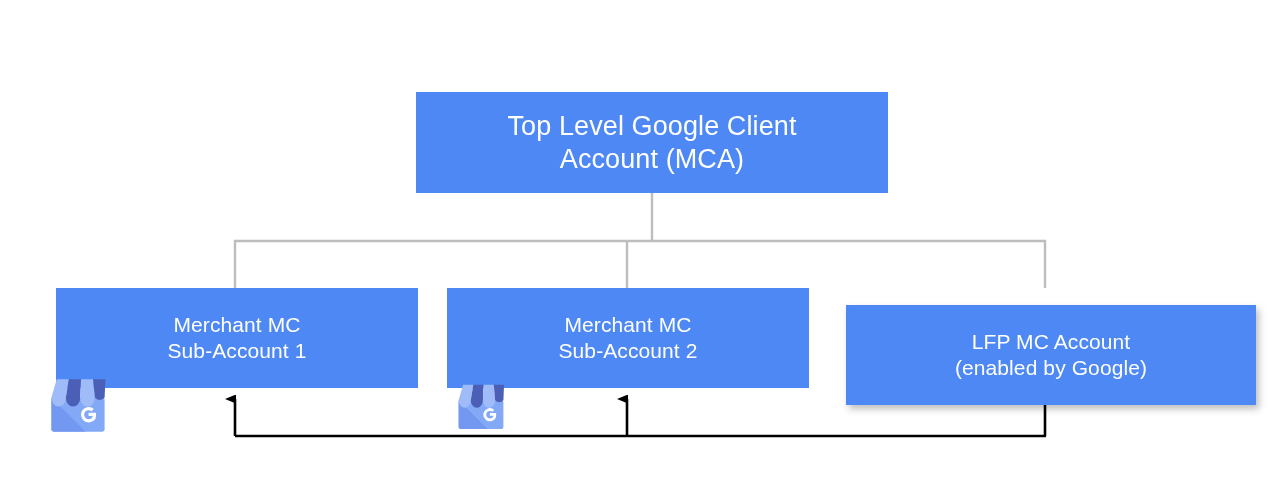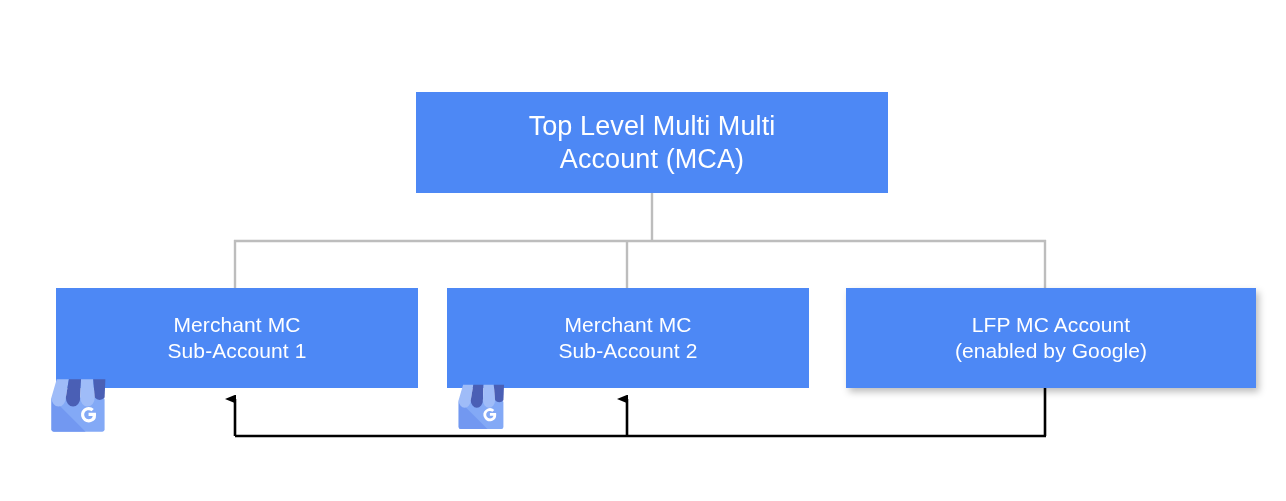--- a/index.html
+++ b/index.html
@@ -44,21 +44,21 @@
   }
   .node-sub2 {
     left: 447px;
     top: 288px;
     width: 362px;
     height: 100px;
     font-size: 21px;
   }
   .node-lfp {
     left: 846px;
-    top: 288px;
+    top: 305px;
     width: 410px;
     height: 100px;
     font-size: 21px;
     box-shadow: 3px 4px 7px rgba(0,0,0,0.26);
   }
   .connectors {
     position: absolute;
     left: 0;
     top: 0;
     width: 1286px;
@@ -92,21 +92,21 @@
     </g>
 
     <g fill="none" stroke="#000000" stroke-width="2.6">
       <path d="M 1045 388 L 1045 436"></path>
       <path d="M 1046 436 L 235 436"></path>
       <path d="M 235 436 L 235 399" marker-end="url(#arrowup)"></path>
       <path d="M 627 436 L 627 399" marker-end="url(#arrowup)"></path>
     </g>
   </svg>
 
-  <div class="node node-mca">Top Level Multi Multi
+  <div class="node node-mca">Top Level Google Client
 Account (MCA)</div>
 
   <div class="node node-sub1">Merchant MC
 Sub-Account 1</div>
 
   <div class="node node-sub2">Merchant MC
 Sub-Account 2</div>
 
   <div class="node node-lfp">LFP MC Account
 (enabled by Google)</div>

